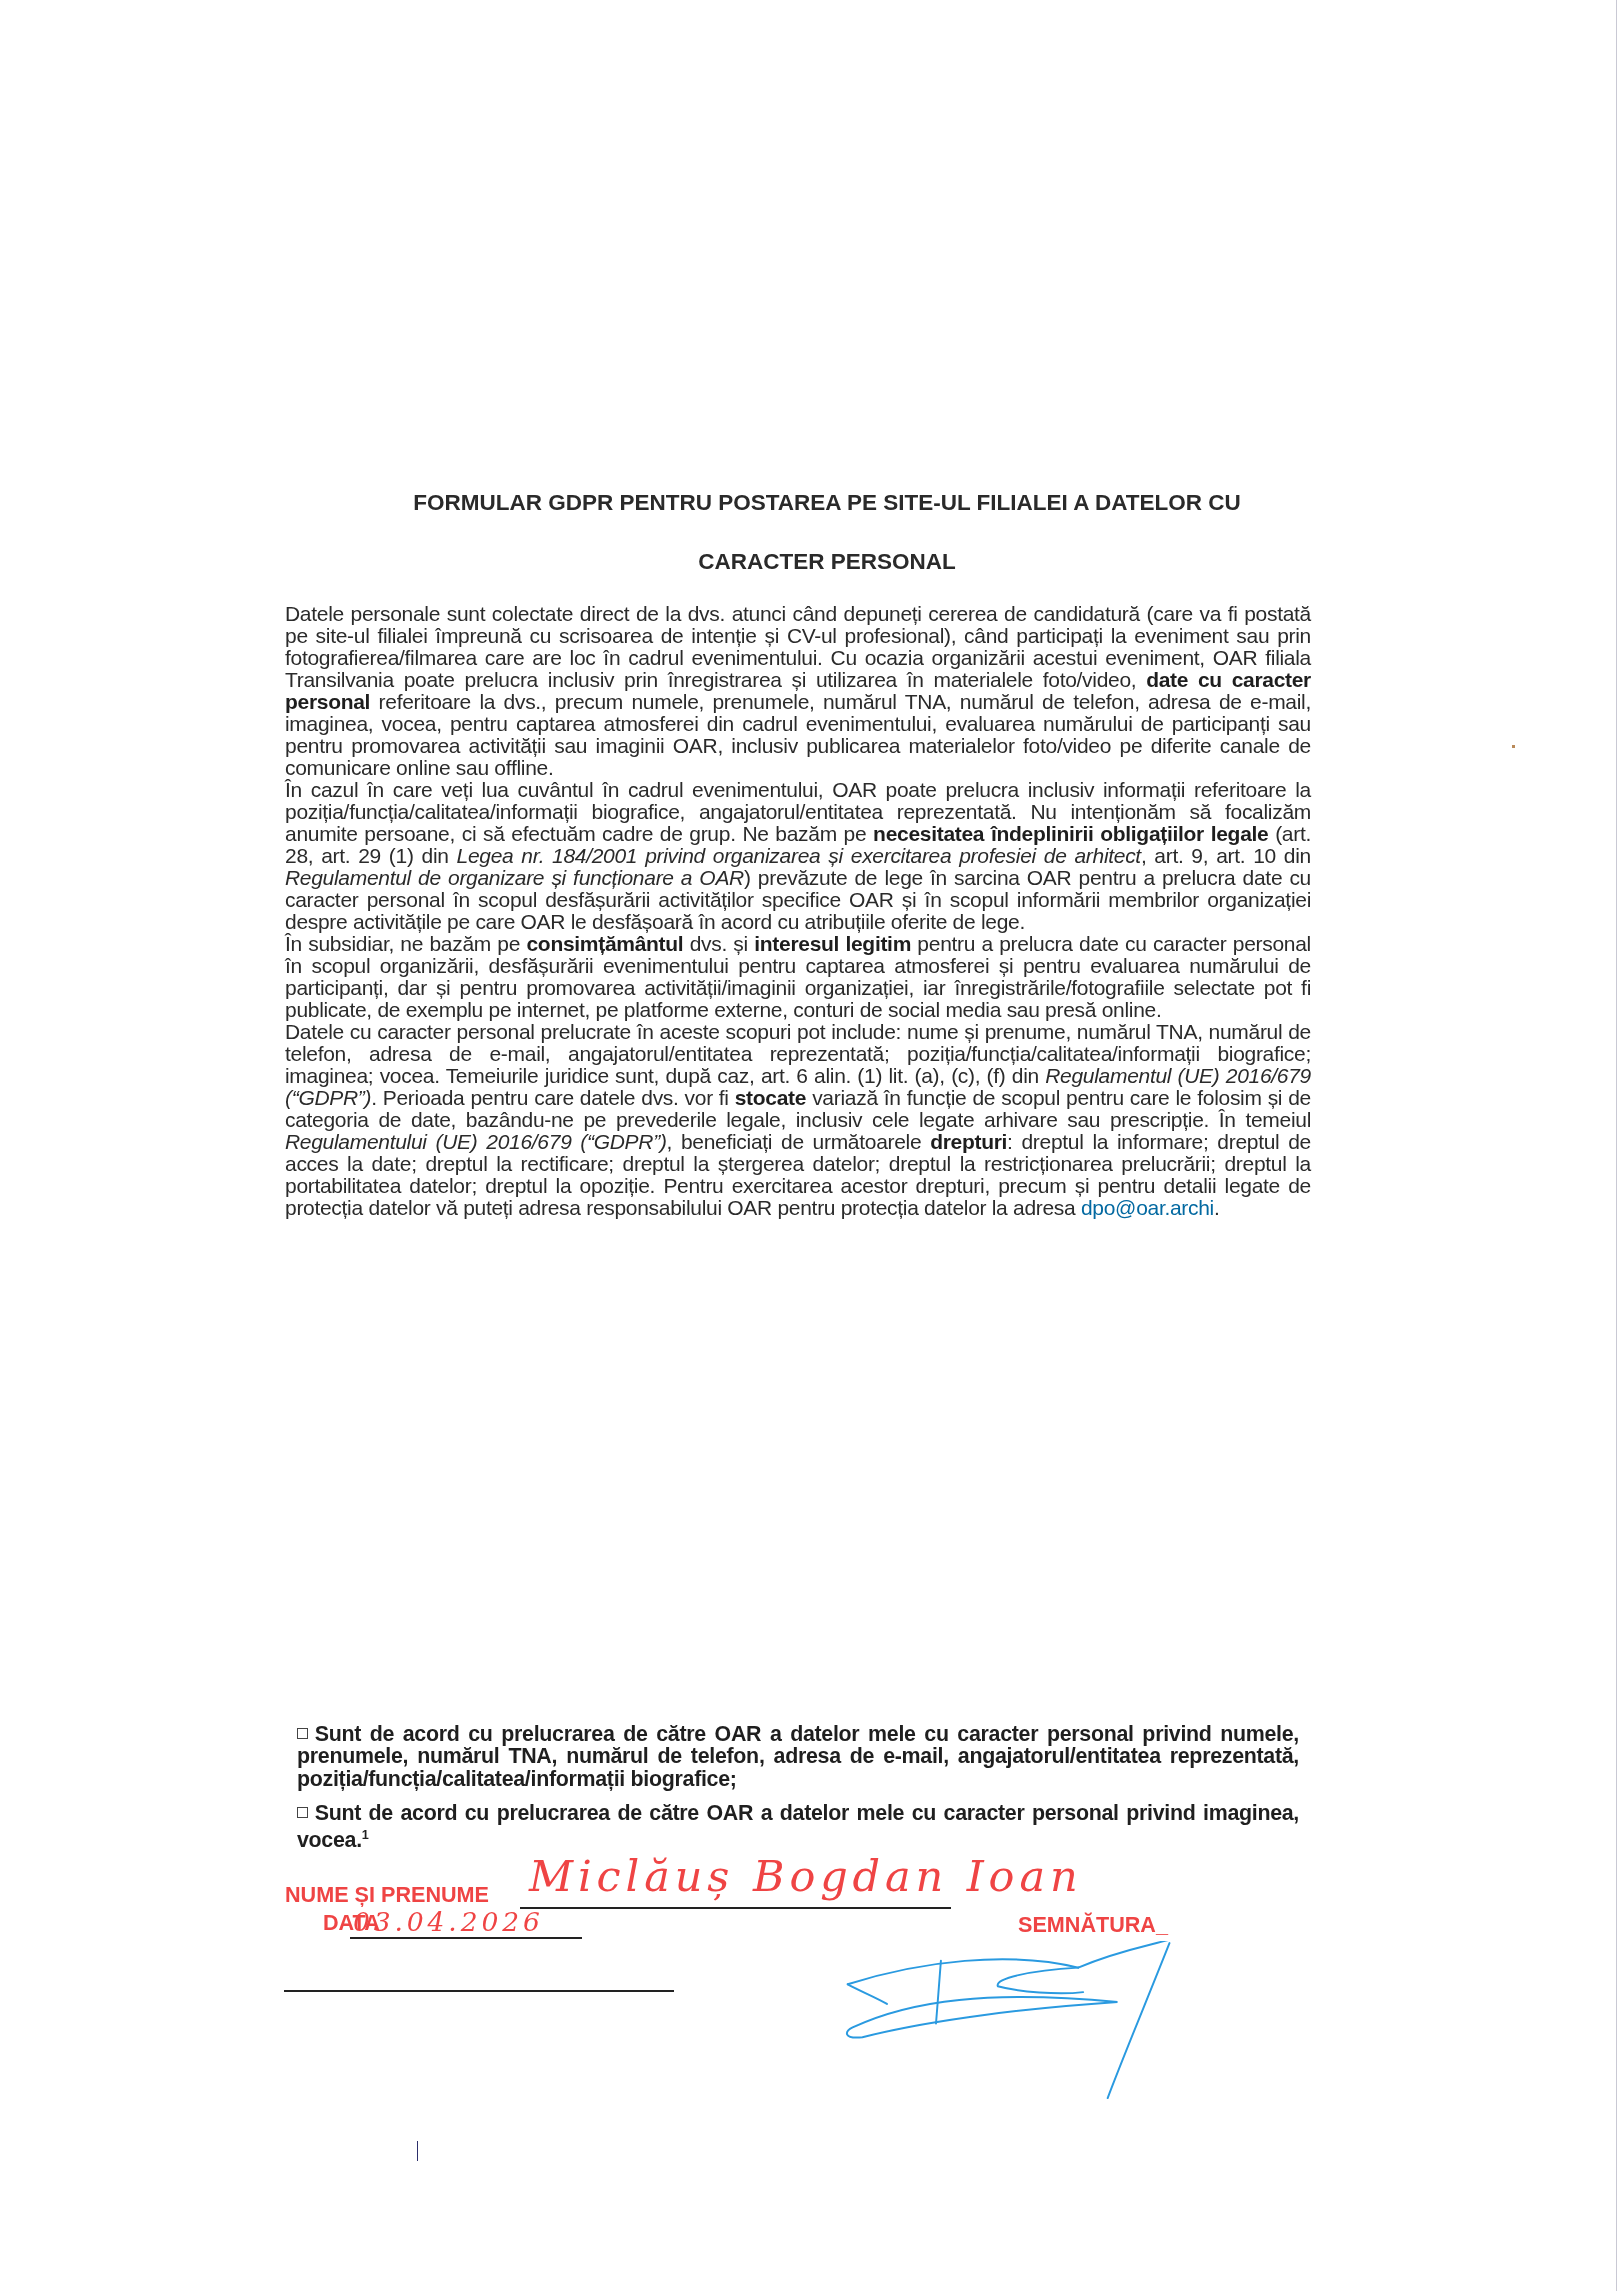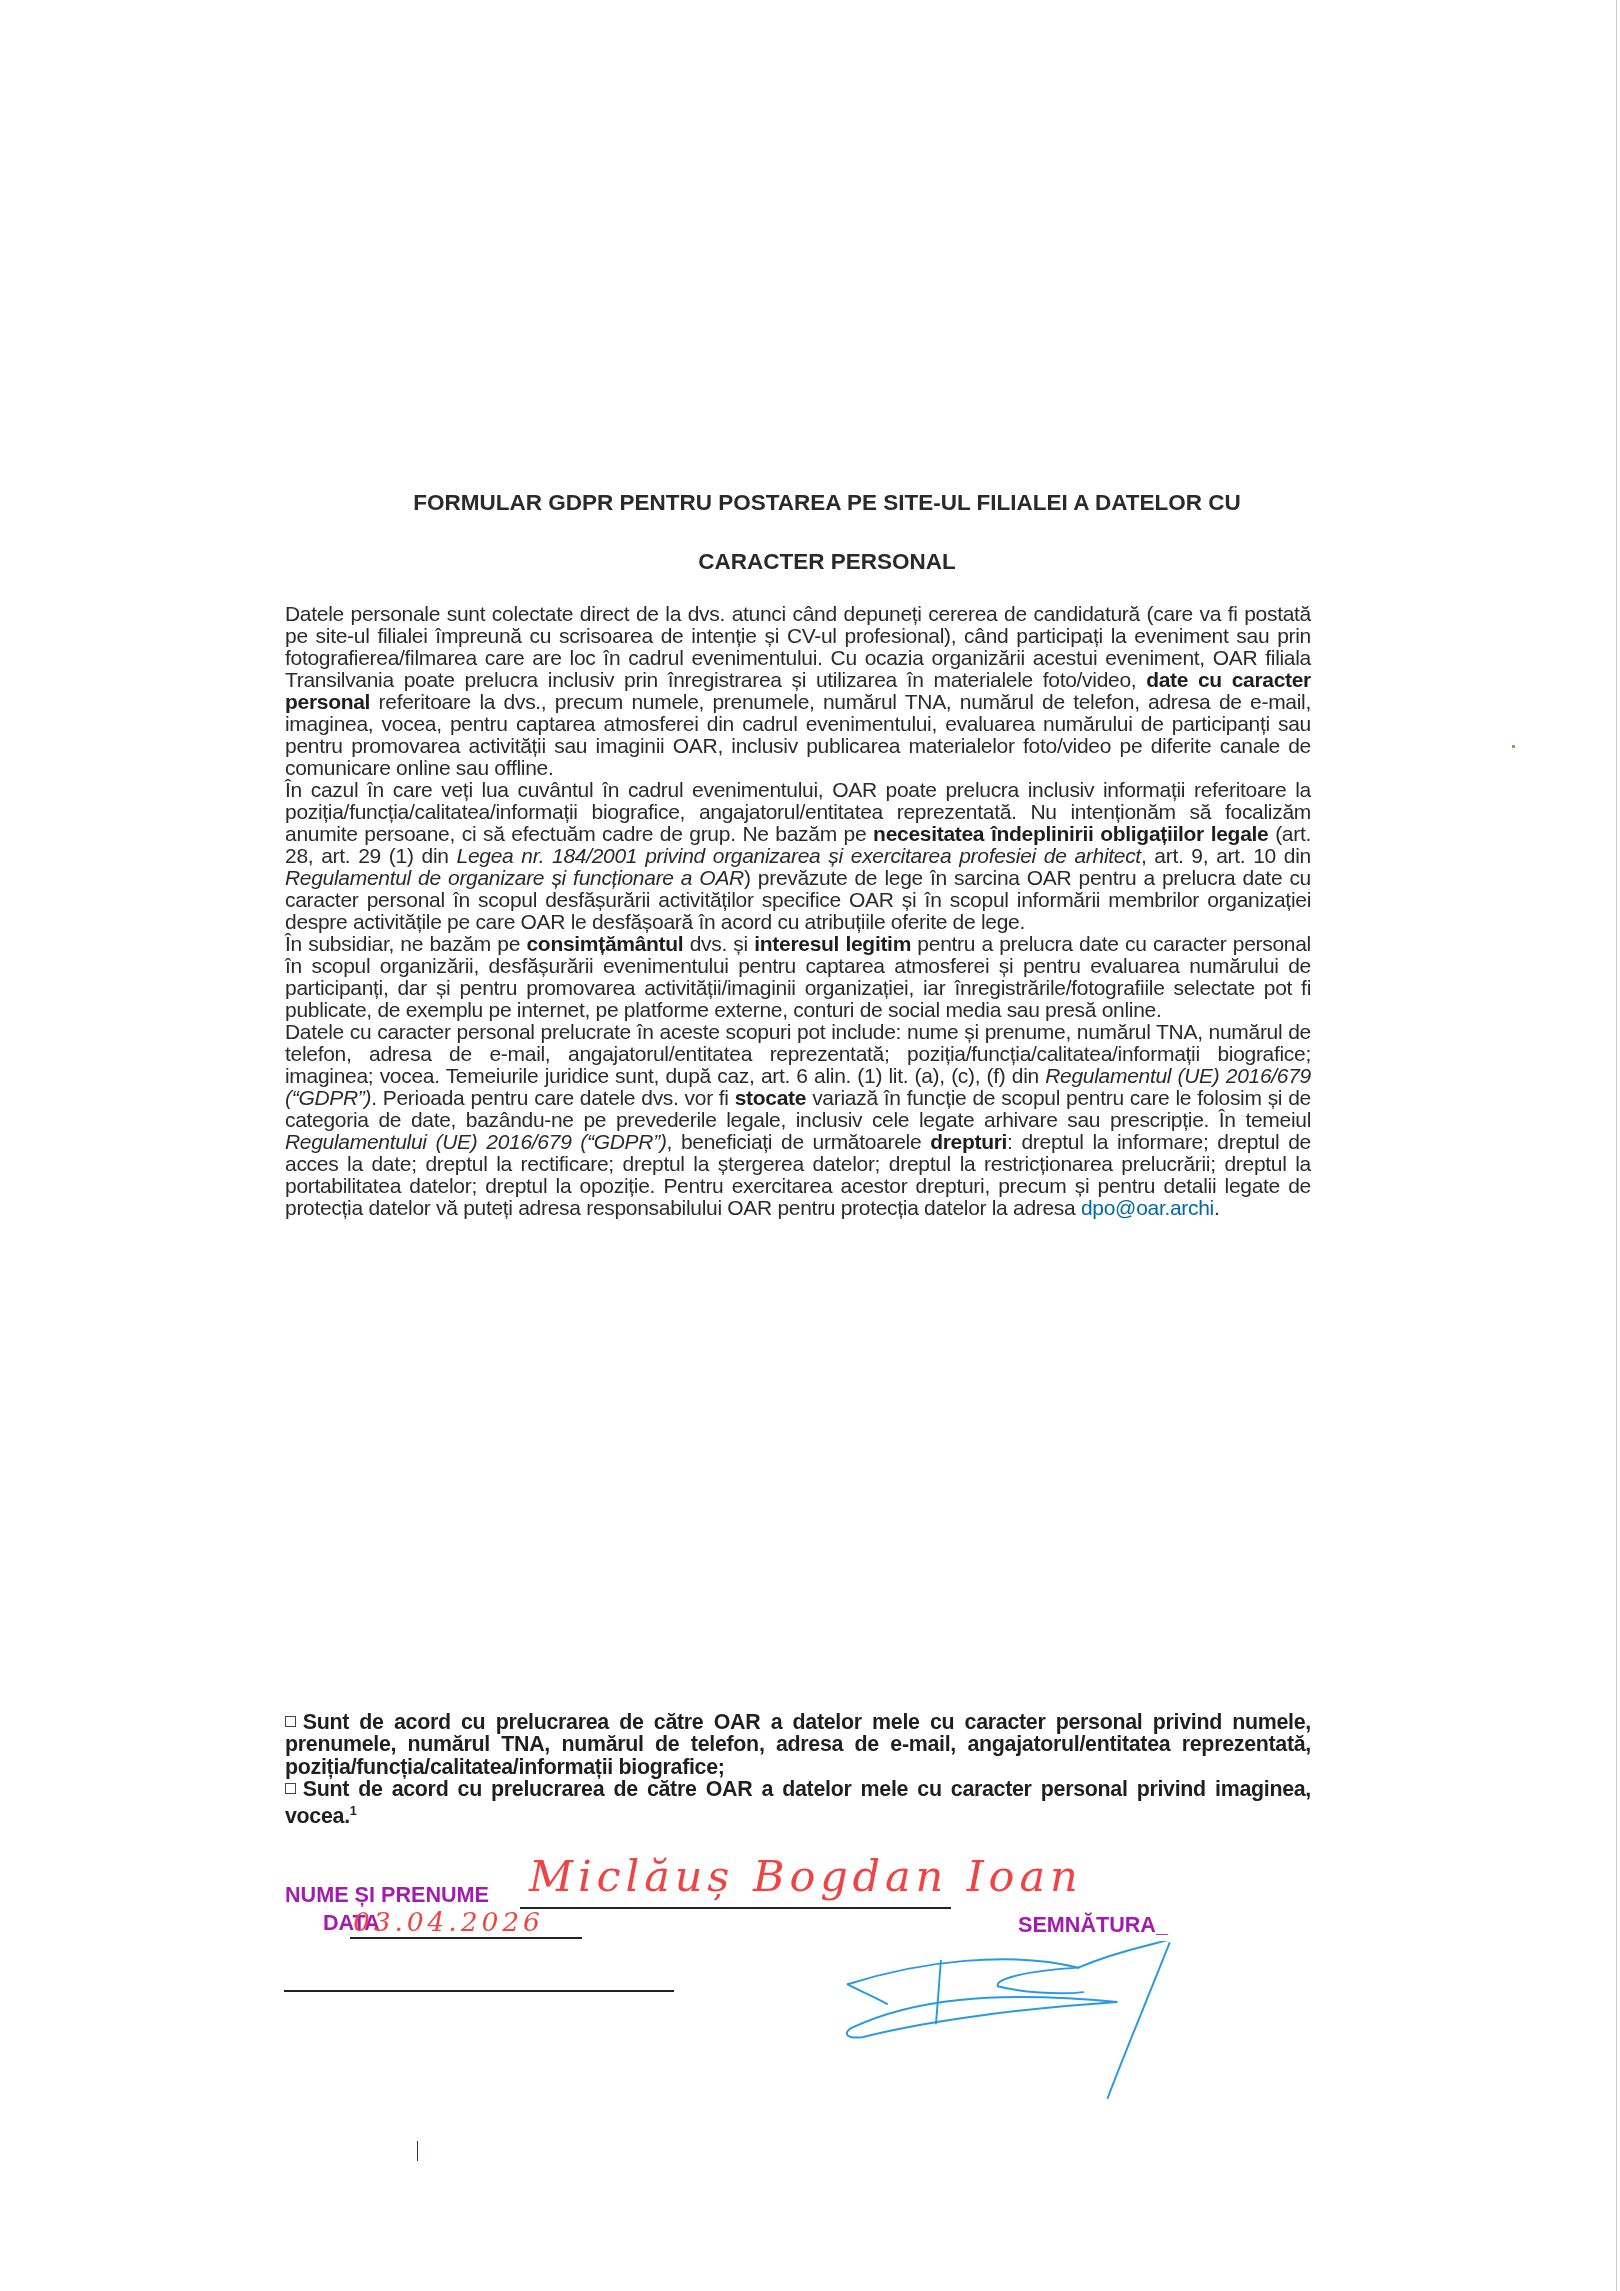--- a/index.html
+++ b/index.html
@@ -9,24 +9,24 @@
   .title { position:absolute; left:17px; width:1620px; text-align:center; font-weight:bold; font-size:22.5px; color:#2a2a2a; }
   #t1 { top:490px; }
   #t2 { top:549px; }
   .body { position:absolute; left:285px; width:1026px; top:603px; font-size:21px; line-height:22px;
           text-align:justify; color:#2b2b2b; letter-spacing:-0.3px; }
   .body p { margin:0; }
   .body b { color:#1e1e1e; }
   .link { color:#0369a1; }
   .consent { position:absolute; left:285px; width:1026px; top:1711px; font-size:21.4px; line-height:22.3px;
              font-weight:bold; text-align:justify; color:#1f1f1f; letter-spacing:-0.3px; }
-  .consent p { margin:0; }
+  .consent p { margin:12px; }
   .cb { display:inline-block; width:8.8px; height:8.8px; border:1px solid #444; margin-right:6.9px; vertical-align:2px; }
   sup { font-size:12.7px; }
-  .lbl { position:absolute; font-weight:bold; font-size:21.6px; color:#a21caf; }
+  .lbl { position:absolute; font-weight:bold; font-size:21.6px; color:#ef4444; }
   .hand { position:absolute; font-family:"DejaVu Serif", serif; font-style:italic; color:#ef4444; }
   .uline { position:absolute; height:2px; background:#222; }
   .mark { position:absolute; left:417px; top:2141px; width:1px; height:19.6px; background:#2d2f6b; }
   .speck { position:absolute; left:1512px; top:745px; width:2.9px; height:2.9px; background:#b98a5a; }
 </style>
 </head>
 <body>
 
 <div class="edge-line"></div>
 <div class="speck"></div>

